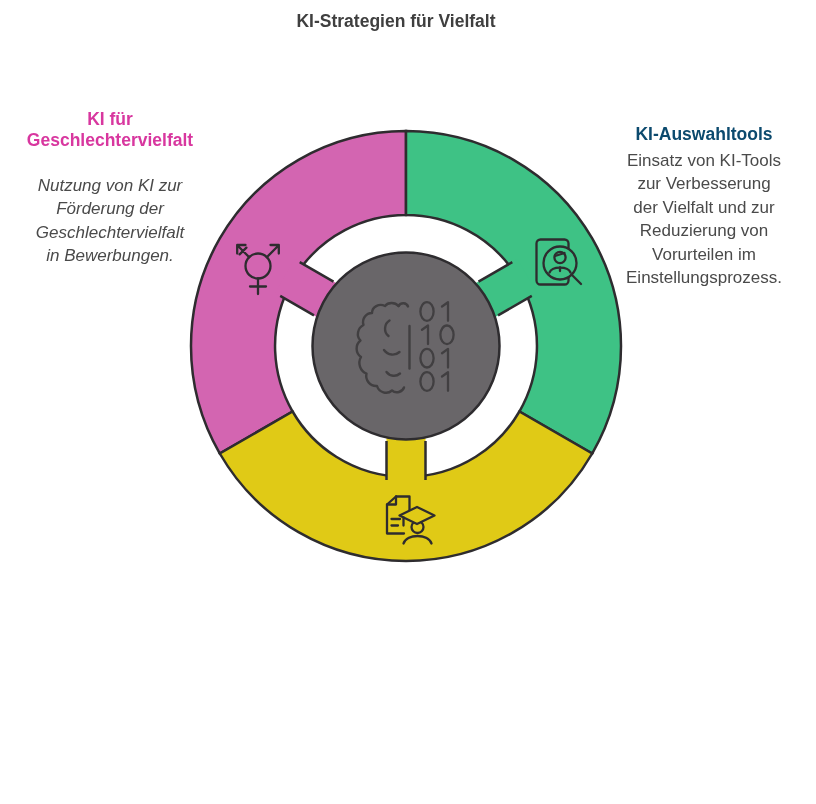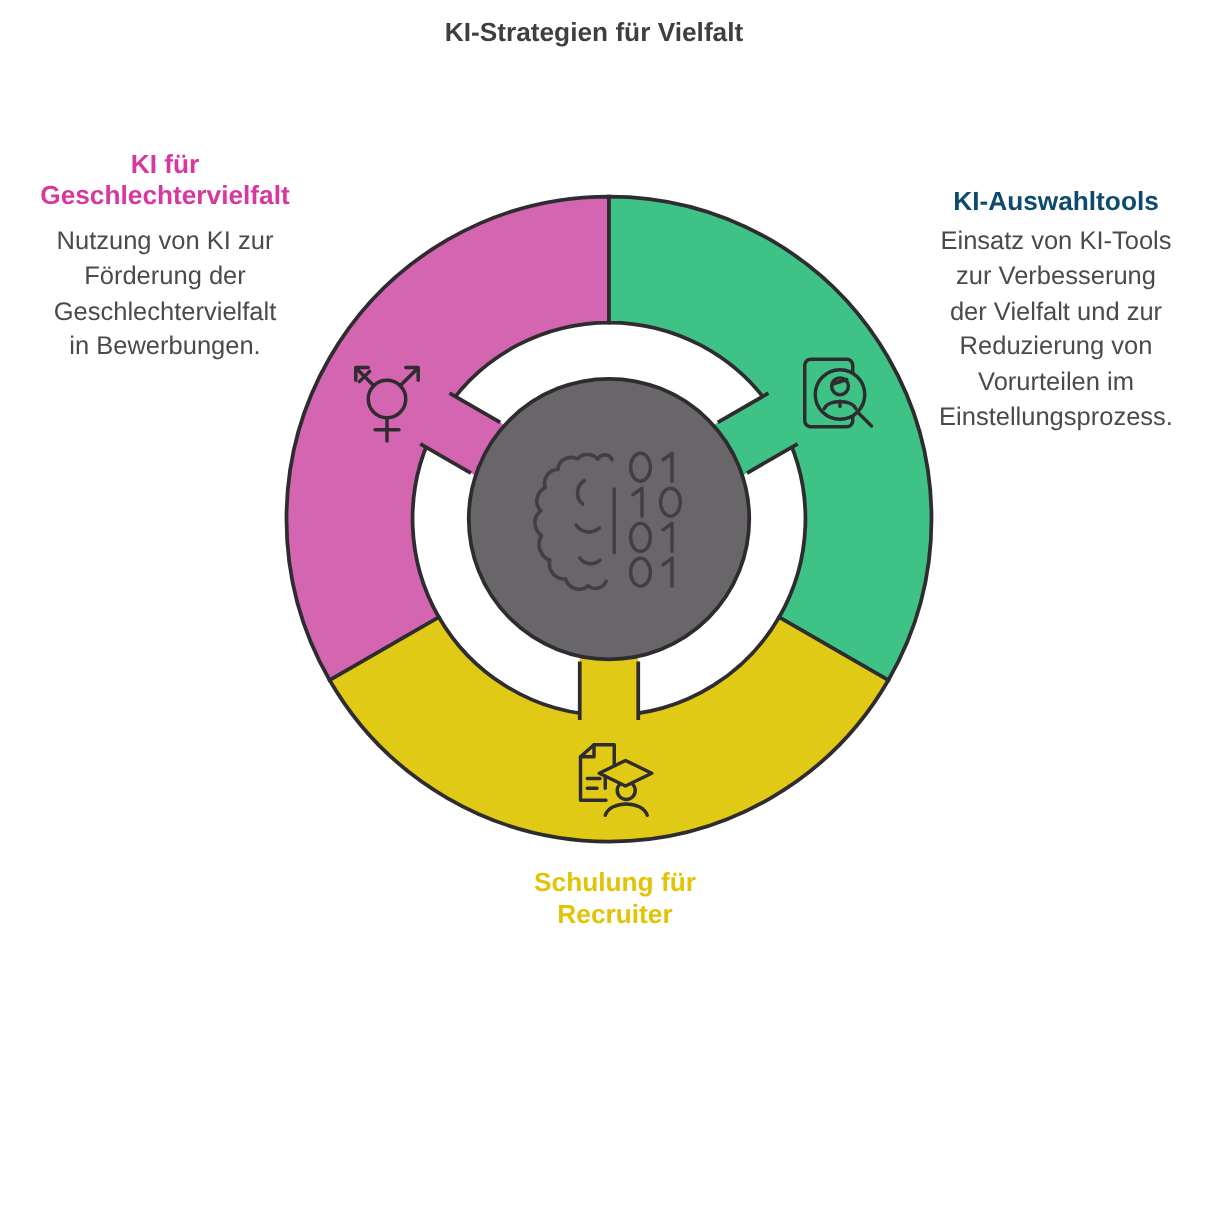--- a/index.html
+++ b/index.html
@@ -8,22 +8,22 @@
     font-family:"Liberation Sans", sans-serif; overflow:hidden;
   }
   .diagram-svg { position:absolute; left:0; top:0; }
   .page-title {
     position:absolute; left:0; top:11px; width:792px; text-align:center;
     font-size:17.5px; font-weight:bold; color:#3f3f3f;
   }
   .label-block { position:absolute; text-align:center; }
   .label-heading { font-size:17.5px; font-weight:bold; line-height:21px; white-space:pre-line; }
   .label-body { font-size:17px; line-height:23.4px; color:#4a4a4a; white-space:pre-line; }
-  .block-gender   { left:4px;   top:99px; width:212px; }
-  .block-gender   .label-body { margin-top:8px; }
+  .block-gender   { left:4px;   top:109px; width:212px; }
+  .block-gender   .label-body { margin-top:23px;font-style:italic; }
   .block-tools    { left:600px; top:124px; width:208px; }
   .block-tools    .label-body { margin-top:4px; }
   .block-training { left:306px; top:578px; width:208px; }
   .block-training .label-body { margin-top:7px; }
 </style>
 </head>
 <body>
 
 <svg class="diagram-svg" width="816" height="804" viewBox="0 0 816 804" xmlns="http://www.w3.org/2000/svg">
   <g stroke="#2e2c2f" stroke-width="2.5">
@@ -122,15 +122,13 @@
   <div class="label-heading" style="color: #0c4a6e;">KI-Auswahltools</div>
   <div class="label-body">Einsatz von KI-Tools
 zur Verbesserung
 der Vielfalt und zur
 Reduzierung von
 Vorurteilen im
 Einstellungsprozess.</div>
 </div>
 
 <div class="label-block block-training">
-  <div class="label-heading" style="color: rgb(226, 195, 6);">Schulung für
-Recruiter</div>
 </div>
 
 </body></html>

